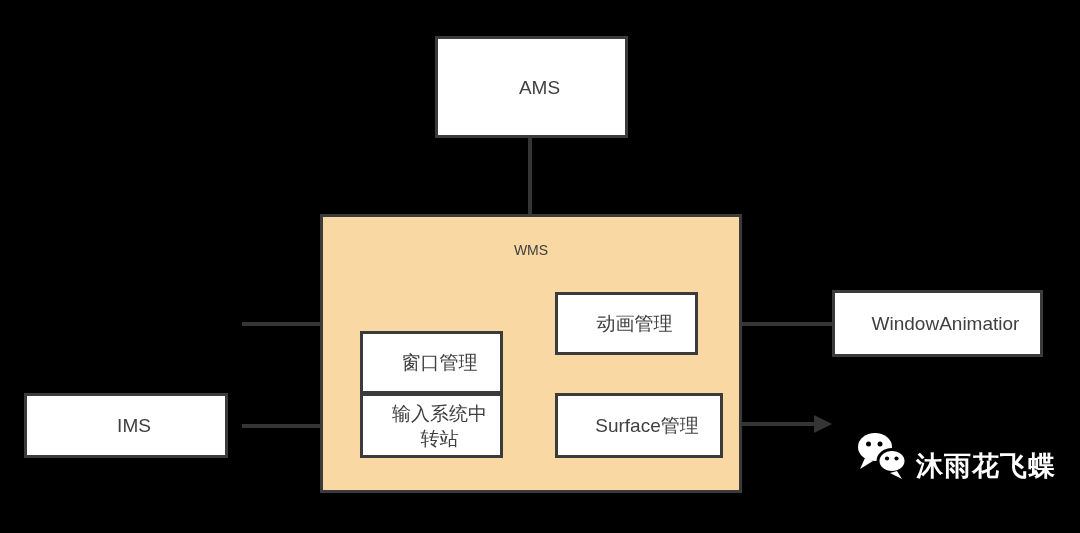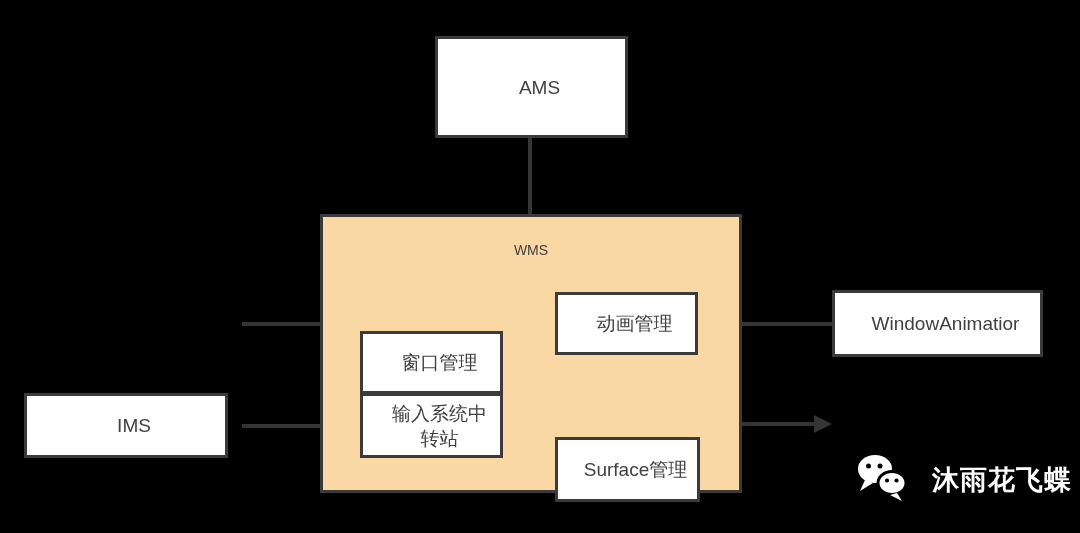--- a/index.html
+++ b/index.html
@@ -47,40 +47,40 @@
     width: 0; height: 0;
     border-top: 9px solid transparent;
     border-bottom: 9px solid transparent;
     border-left: 18px solid #353535;
   }
   #node-ams            { left: 435px; top: 36px;  width: 193px; height: 102px; }
   #node-window-mgmt    { left: 360px; top: 292px; width: 143px; height: 63px; margin-top: 39px; }
   #node-anim-mgmt      { left: 555px; top: 292px; width: 143px; height: 63px; }
   #node-input-relay    { left: 360px; top: 393px; width: 143px; height: 65px; }
   #node-input-relay span { display: inline-block; max-width: 102px; word-break: break-all; }
-  #node-surface-mgmt   { left: 555px; top: 393px; width: 145px; height: 65px; margin-top: 44px; }
+  #node-surface-mgmt   { left: 555px; top: 393px; width: 168px; height: 65px; }
   #node-window-manager { left: 38px;  top: 292px; width: 204px; height: 64px; }
   #node-ims            { left: 24px;  top: 393px; width: 204px; height: 65px; }
   #node-window-anim    { left: 832px; top: 290px; width: 211px; height: 67px; }
   #node-surface-flinger{ left: 832px; top: 391px; width: 211px; height: 66px; }
 
   #edge-ams-wms        { left: 528px; top: 137px; width: 4px;   height: 78px; }
   #edge-wm-wmgmt       { left: 242px; top: 322px; width: 118px; height: 4px; }
   #edge-anim-wa        { left: 698px; top: 322px; width: 134px; height: 4px; }
   #edge-ims-relay      { left: 242px; top: 424px; width: 104px; height: 4px; }
   #arrow-ims-relay     { left: 342px; top: 417px; }
   #edge-surface-sf     { left: 698px; top: 422px; width: 120px; height: 4px; }
   #arrow-surface-sf    { left: 814px; top: 415px; }
 
   #watermark {
     position: absolute;
-    left: 856px; top: 454px;
+    left: 856px; top: 432px;
     display: flex;
-    align-items: center;
-    gap: 24px;
+    align-items: flex-end;
+    gap: 8px;
     color: #ffffff;
   }
   #watermark-text {
     font-size: 27px;
     font-weight: bold;
     letter-spacing: 1px;
     white-space: nowrap;
   }
 </style>
 </head>

